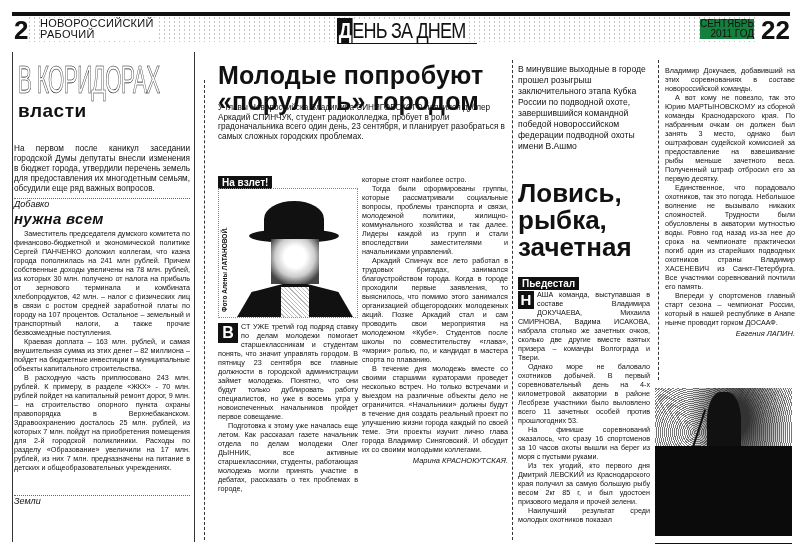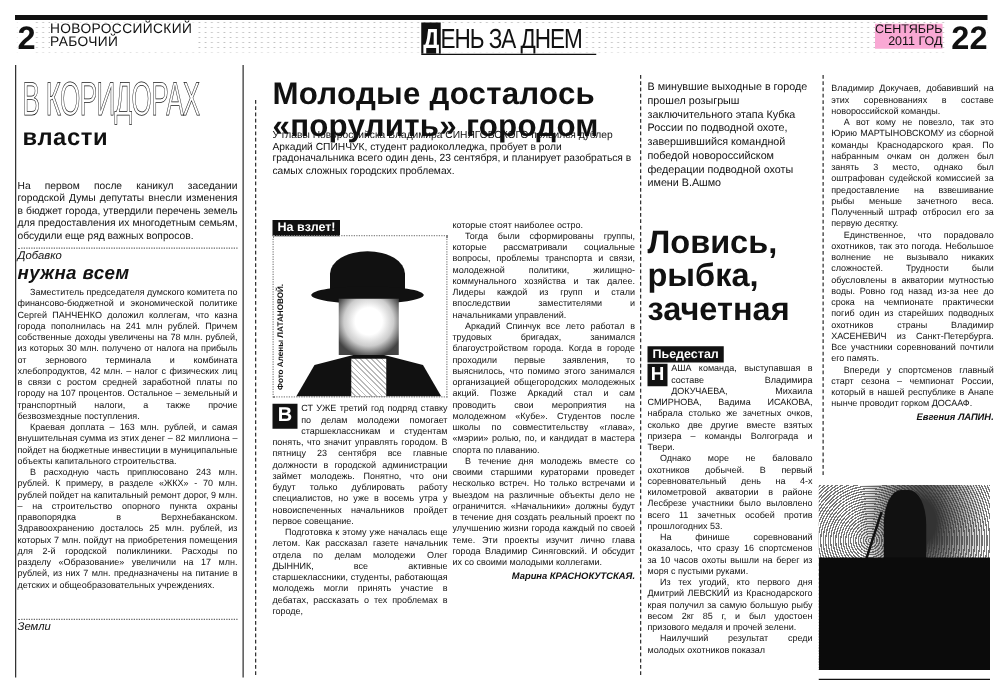--- a/index.html
+++ b/index.html
@@ -10,21 +10,21 @@
   .hdr { position: absolute; left: 12px; top: 12px; width: 778px; height: 30px; border-top: 4px solid #111; }
   .hdr-dots { position: absolute; left: 0; right: 0; top: 0; bottom: 0;
     background-image: radial-gradient(#888 0.6px, transparent 0.8px); background-size: 5px 4px; opacity: .55; }
   .pg-num { position: absolute; font-family: "Liberation Sans", sans-serif; font-weight: 900; font-size: 26px; line-height: 26px; top: 1px; background: #fff; }
   .pg-left { left: 2px; }
   .pg-right { right: 0; padding-left: 4px; }
   .paper-name { position: absolute; left: 28px; top: 2px; font-size: 11px; line-height: 11px; letter-spacing: .3px; background: #fff; padding-right: 3px; }
   .rubric { position: absolute; left: 325px; top: 4px; font-size: 22px; line-height: 22px; letter-spacing: -1px; background: #fff; font-family: "Liberation Sans Narrow", "Liberation Sans", sans-serif; transform: scaleX(.82); transform-origin: left; }
   .rubric .big { background: #111; color: #fff; font-weight: 900; padding: 0 2px; }
   .rubric-line { position: absolute; left: 325px; top: 27px; width: 140px; border-bottom: 1px solid #111; }
-  .date { position: absolute; right: 36px; top: 3px; font-size: 10px; line-height: 10px; text-align: right; background: #f9a8d4; }
+  .date { position: absolute; right: 36px; top: 3px; font-size: 10px; line-height: 10px; text-align: right; background: #15803d; }
 
   
   .col { position: absolute; font-size: 7.2px; line-height: 9px; text-align: justify; }
   .col p { text-indent: 10px; }
   .vrule { position: absolute; border-left: 1px dashed #333; }
   .vrule.solid { border-left: 1px solid #333; }
 
   
   #c1 { left: 14px; top: 58px; width: 176px; }
   .rubric-box { display: flex; height: 80px; }
@@ -46,21 +46,21 @@
   #photo1 { position: absolute; left: 218px; top: 188px; width: 140px; height: 130px; border: 1px dotted #888; overflow: hidden; }
   .photo-credit { position: absolute; left: 2px; top: 8px; width: 8px; height: 115px; writing-mode: vertical-rl; transform: rotate(180deg); font-size: 6.5px; font-weight: bold; white-space: nowrap; }
   .hat { position: absolute; left: 45px; top: 12px; width: 60px; height: 36px; background: #111; border-radius: 50% 50% 10% 10%; }
   .hat-brim { position: absolute; left: 30px; top: 40px; width: 90px; height: 14px; background: #111; border-radius: 50%; }
   .face { position: absolute; left: 52px; top: 50px; width: 48px; height: 45px; background: radial-gradient(circle at 50% 40%, #fff 30%, #ccc 55%, #444 80%); }
   .coat { position: absolute; left: 14px; top: 95px; width: 124px; height: 40px; background: #111; clip-path: polygon(15% 20%, 40% 0, 60% 0, 85% 20%, 100% 100%, 0 100%); }
   .coat-white { position: absolute; left: 62px; top: 98px; width: 28px; height: 30px; background: repeating-linear-gradient(45deg, #fff 0 2px, #bbb 2px 3px); }
   #c2-left { left: 218px; top: 322px; width: 140px; }
   .dropcap { float: left; width: 20px; height: 20px; background: #111; color: #fff; font-weight: 900; font-size: 16px; line-height: 20px; text-align: center; margin: 1px 3px 0 0; }
   #c2-right { left: 362px; top: 175px; width: 146px; }
-  .sig { text-align: right; font-style: italic; font-weight: 700; font-size: 7.5px; margin-top: 2px; }
+  .sig { text-align: right; font-style: italic; font-weight: 400; font-size: 7.5px; margin-top: 2px; }
 
   
   #c3-lead { position: absolute; left: 518px; top: 64px; width: 132px; font-size: 8.6px; line-height: 11px; }
   #c3-title { position: absolute; left: 518px; top: 180px; width: 135px; font-weight: 900; font-size: 26px; line-height: 27px; }
   #c3-tag { position: absolute; left: 518px; top: 273px; }
   #c3-body { left: 518px; top: 290px; width: 132px; }
   .dropcap-h { float: left; width: 16px; height: 18px; background: #111; color: #fff; font-weight: 900; font-size: 15px; line-height: 18px; text-align: center; margin: 1px 3px 0 0; }
   #c4-body { left: 665px; top: 66px; width: 130px; }
   #photo2 { position: absolute; left: 655px; top: 388px; width: 137px; height: 148px; overflow: hidden; background:
      radial-gradient(ellipse at 60% 20%, #333 10%, transparent 45%),
@@ -109,21 +109,21 @@
   <p class="lead">На первом после каникул заседании городской Думы депутаты внесли изменения в бюджет города, утвердили перечень земель для предоставления их многодетным семьям, обсудили еще ряд важных вопросов.</p>
   <div class="byline">Добавко</div>
   <div class="sub-h">нужна всем</div>
   <p>Заместитель председателя думского комитета по финансово-бюджетной и экономической политике Сергей ПАНЧЕНКО доложил коллегам, что казна города пополнилась на 241 млн рублей. Причем собственные доходы увеличены на 78 млн. рублей, из которых 30 млн. получено от налога на прибыль от зернового терминала и комбината хлебопродуктов, 42 млн. – налог с физических лиц в связи с ростом средней заработной платы по городу на 107 процентов. Остальное – земельный и транспортный налоги, а также прочие безвозмездные поступления.</p>
   <p>Краевая доплата – 163 млн. рублей, и самая внушительная сумма из этих денег – 82 миллиона – пойдет на бюджетные инвестиции в муниципальные объекты капитального строительства.</p>
   <p>В расходную часть приплюсовано 243 млн. рублей. К примеру, в разделе «ЖКХ» - 70 млн. рублей пойдет на капитальный ремонт дорог, 9 млн. – на строительство опорного пункта охраны правопорядка в Верхнебаканском. Здравоохранению досталось 25 млн. рублей, из которых 7 млн. пойдут на приобретения помещения для 2-й городской поликлиники. Расходы по разделу «Образование» увеличили на 17 млн. рублей, из них 7 млн. предназначены на питание в детских и общеобразовательных учреждениях.</p>
   <div class="byline" style="margin-top:23px">Земли</div>
 </div>
 
 <div id="c2-title">
-  <div>Молодые досталось</div>
+  <div>Молодые попробуют</div>
   <div>«порулить» городом</div>
 </div>
 <p id="c2-lead">У главы Новороссийска Владимира СИНЯГОВСКОГО появился дублер Аркадий СПИНЧУК, студент радиоколледжа, пробует в роли градоначальника всего один день, 23 сентября, и планирует разобраться в самых сложных городских проблемах.</p>
 <div style="position:absolute;left:218px;top:172px;">
   <span class="tag">На взлет!</span>
 </div>
 <div id="photo1">
   <div class="photo-credit">Фото Алены ЛАТАНОВОЙ.</div>
   <div class="hat"></div>
   <div class="hat-brim"></div>

